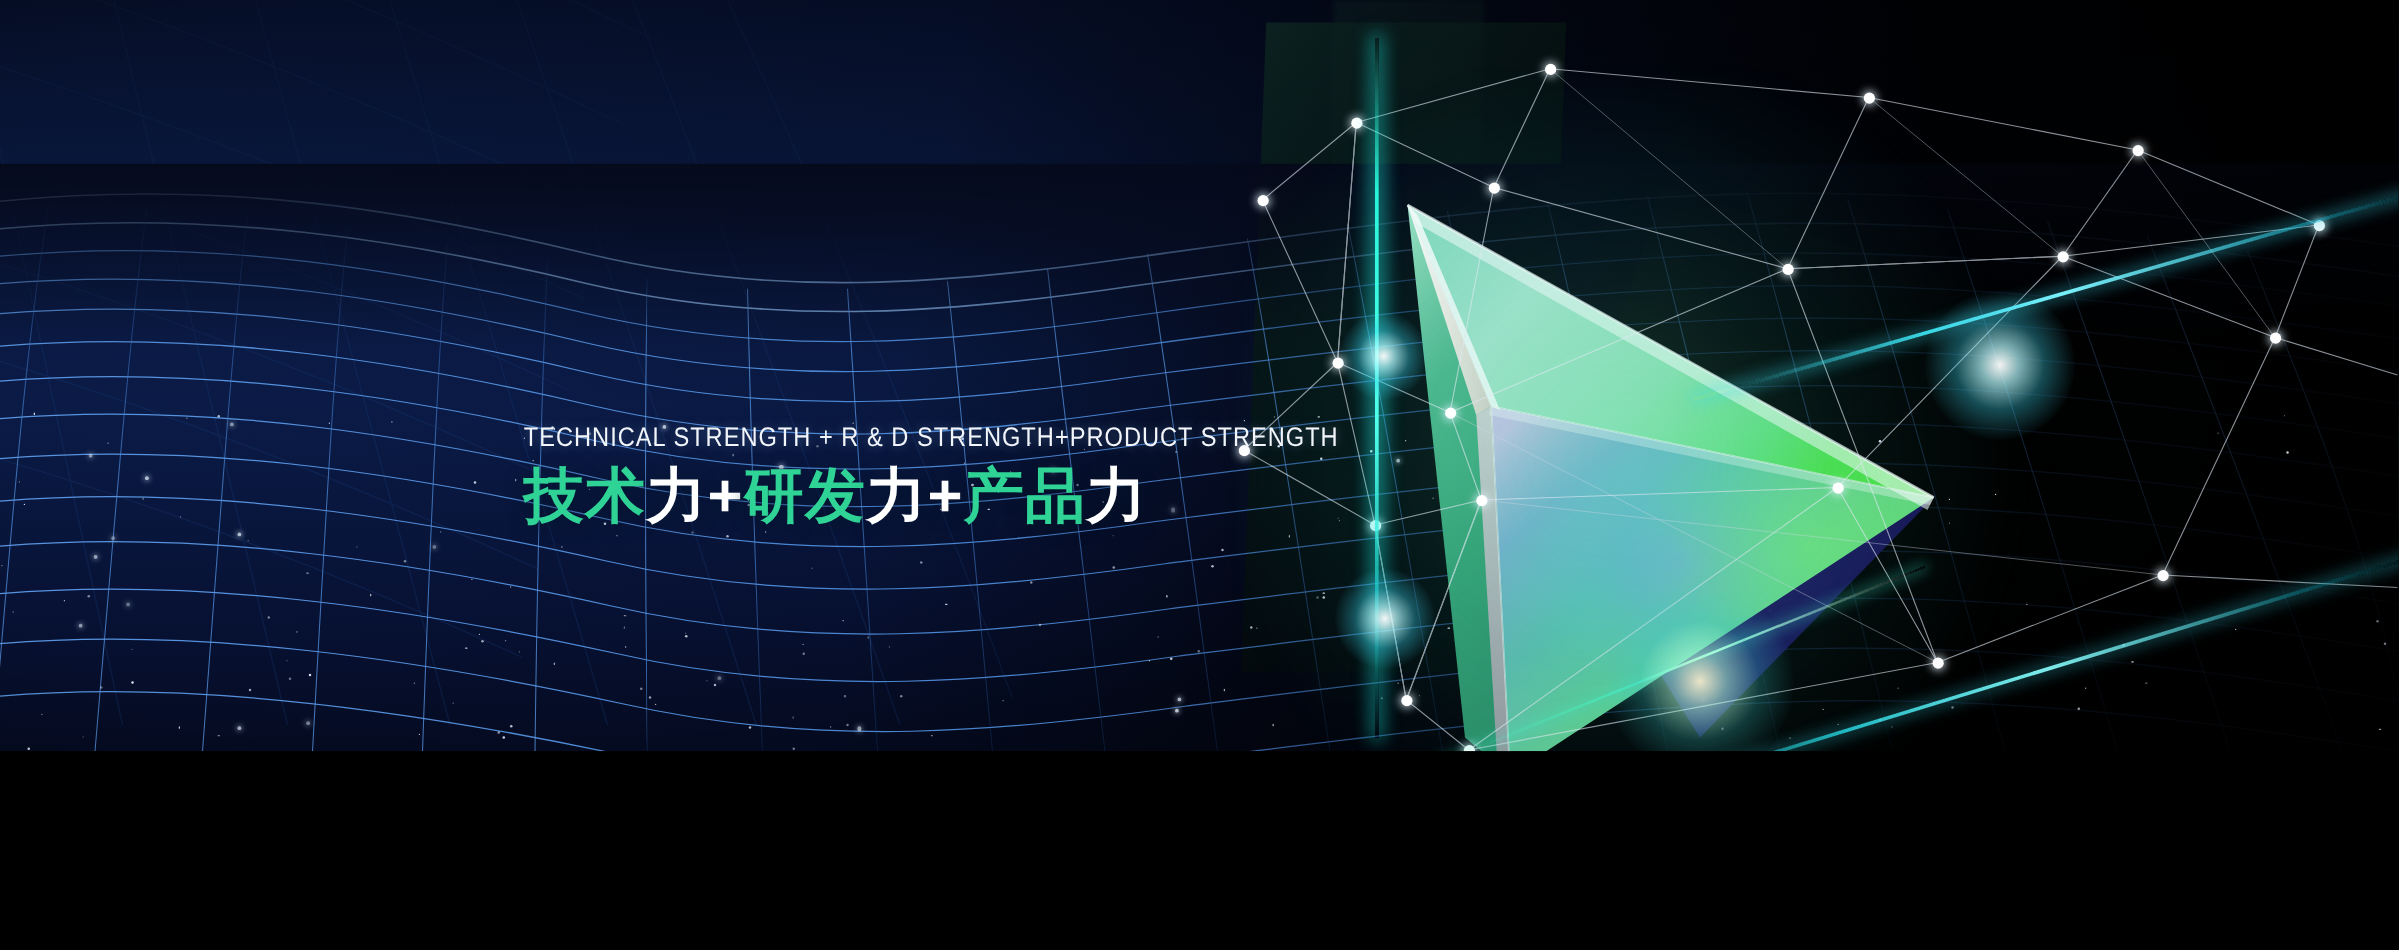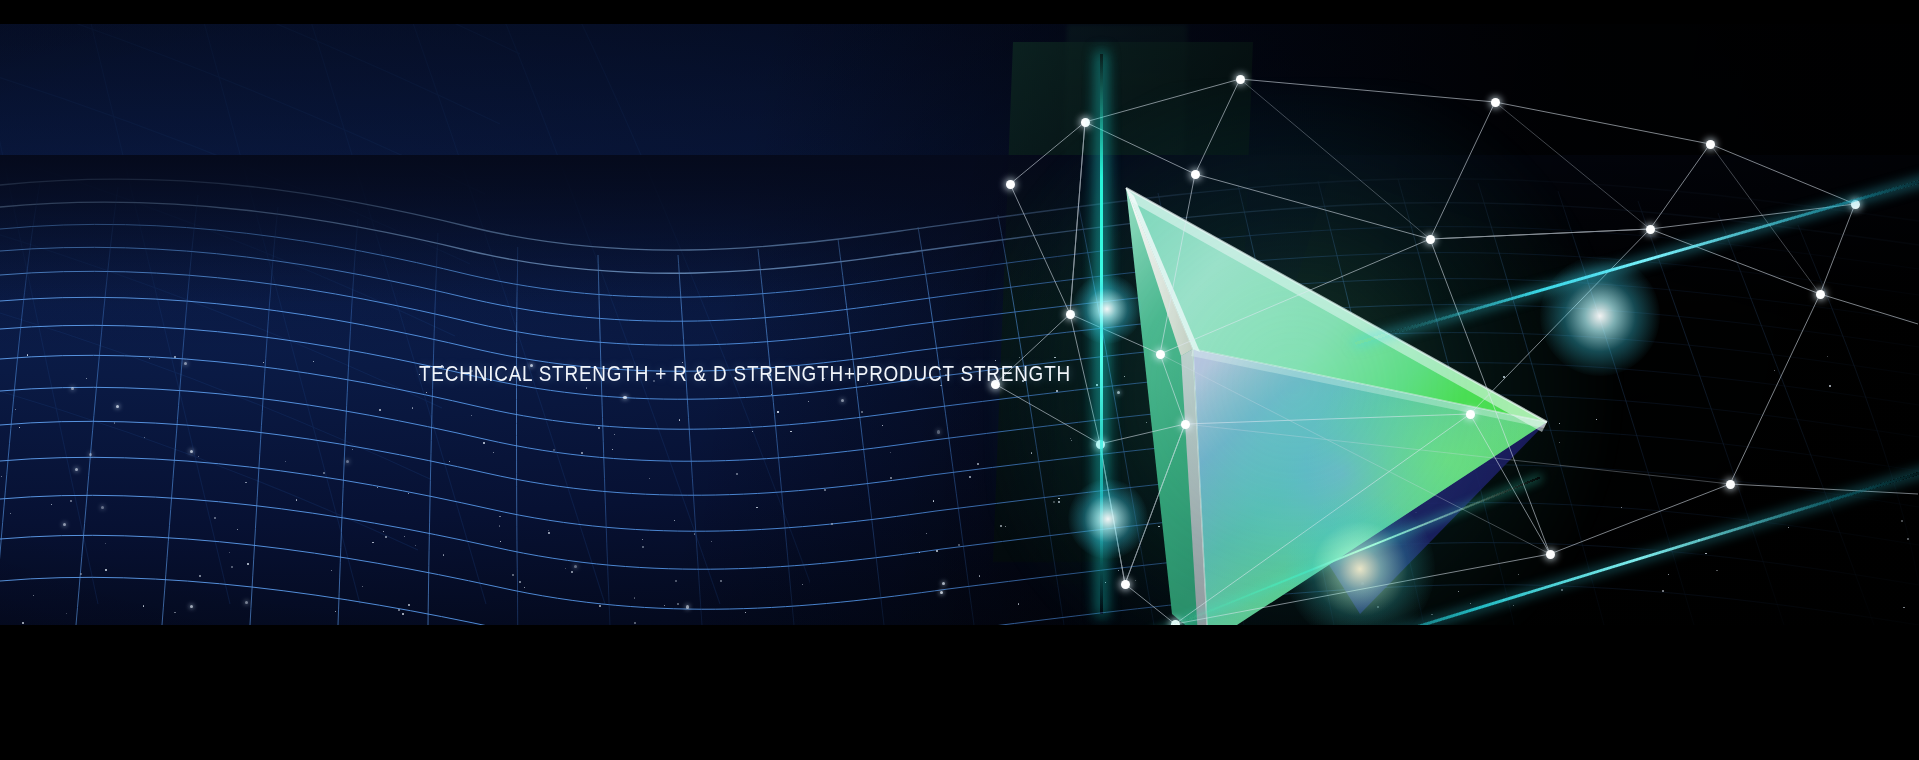--- a/index.html
+++ b/index.html
@@ -4,21 +4,20 @@
 <title>Banner</title>
 <style>
   html,body{margin:0;padding:0;background:#000;}
   body{font-family:"Liberation Sans","DejaVu Sans",sans-serif;}
 
   #banner{
     position:relative;
     width:1919px;height:601px;
     overflow:hidden;
     background:#03060f;
-    margin-top:24px;
   }
 
   
   .bg-base{
     position:absolute;inset:0;
     background:
       radial-gradient(120% 95% at 8% 28%, #0d2154 0%, #0a1a44 32%, #071133 58%, #040a1f 78%, #02050f 100%);
   }
   .bg-right-dark{
     position:absolute;inset:0;
@@ -767,16 +766,17 @@
   <div class="beam beam-d1"></div>
   <div class="beam beam-d2"></div>
   <div class="beam beam-d3"></div>
   <div class="flare flare-a"></div>
   <div class="flare flare-b"></div>
   <div class="flare flare-c"></div>
   <div class="flare flare-d"></div>
 
   <div class="text-block">
     <div class="eng">TECHNICAL STRENGTH + R &amp; D STRENGTH+PRODUCT STRENGTH</div>
+    <div class="cn" id="cn-line"><span class="g">技术</span><span class="w">力</span><span class="w">+</span><span class="g">研发</span><span class="w">力</span><span class="w">+</span><span class="g">产品</span><span class="w">力</span></div>
   </div>
 
   <div class="vignette"></div>
 </div>
 
 </body></html>

